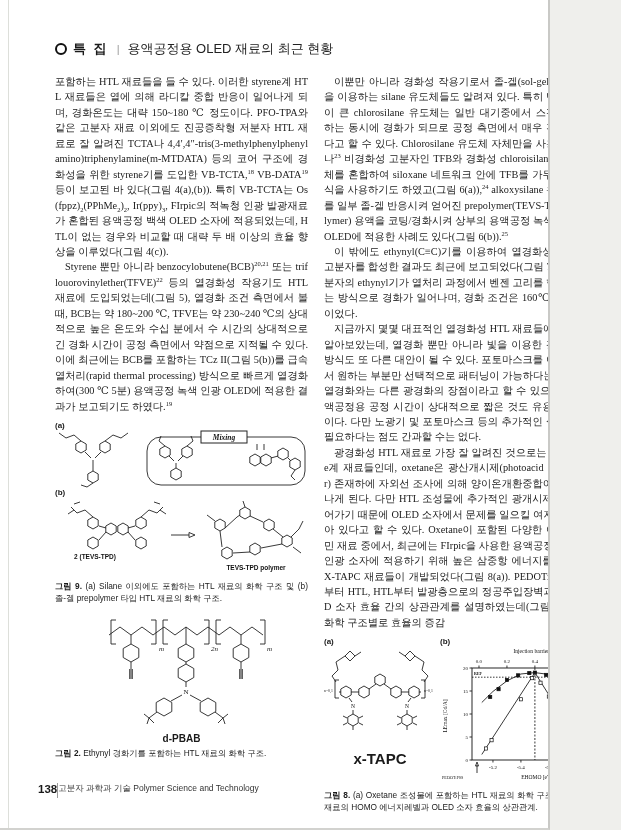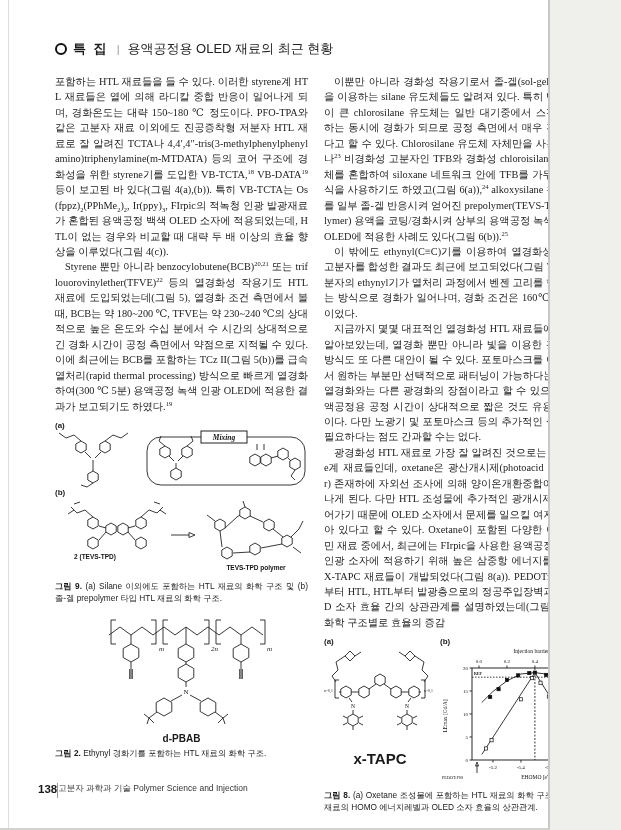--- a/index.html
+++ b/index.html
@@ -325,15 +325,15 @@
         <div class="caption">
           <b>그림 8.</b><span> (a) Oxetane 조성물에 포함하는 HTL 재료의 화학 구조 및 (b) 재료의 HOMO 에너지레벨과 OLED 소자 효율의 상관관계.</span>
         </div>
       </div>
     </div>
   </div>
 
   <div class="ftr">
     <span class="pnum">138</span>
     <span class="fbar"></span>
-    <span class="jrnl">고분자 과학과 기술 Polymer Science and Injection</span>
+    <span class="jrnl">고분자 과학과 기술 Polymer Science and Technology</span>
   </div>
 </div>
 
 </body></html>

